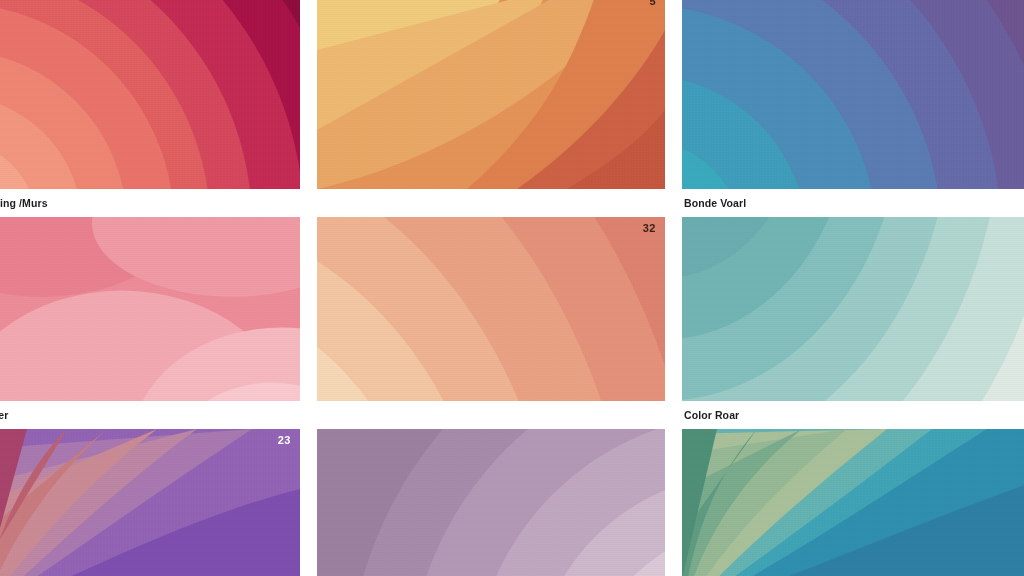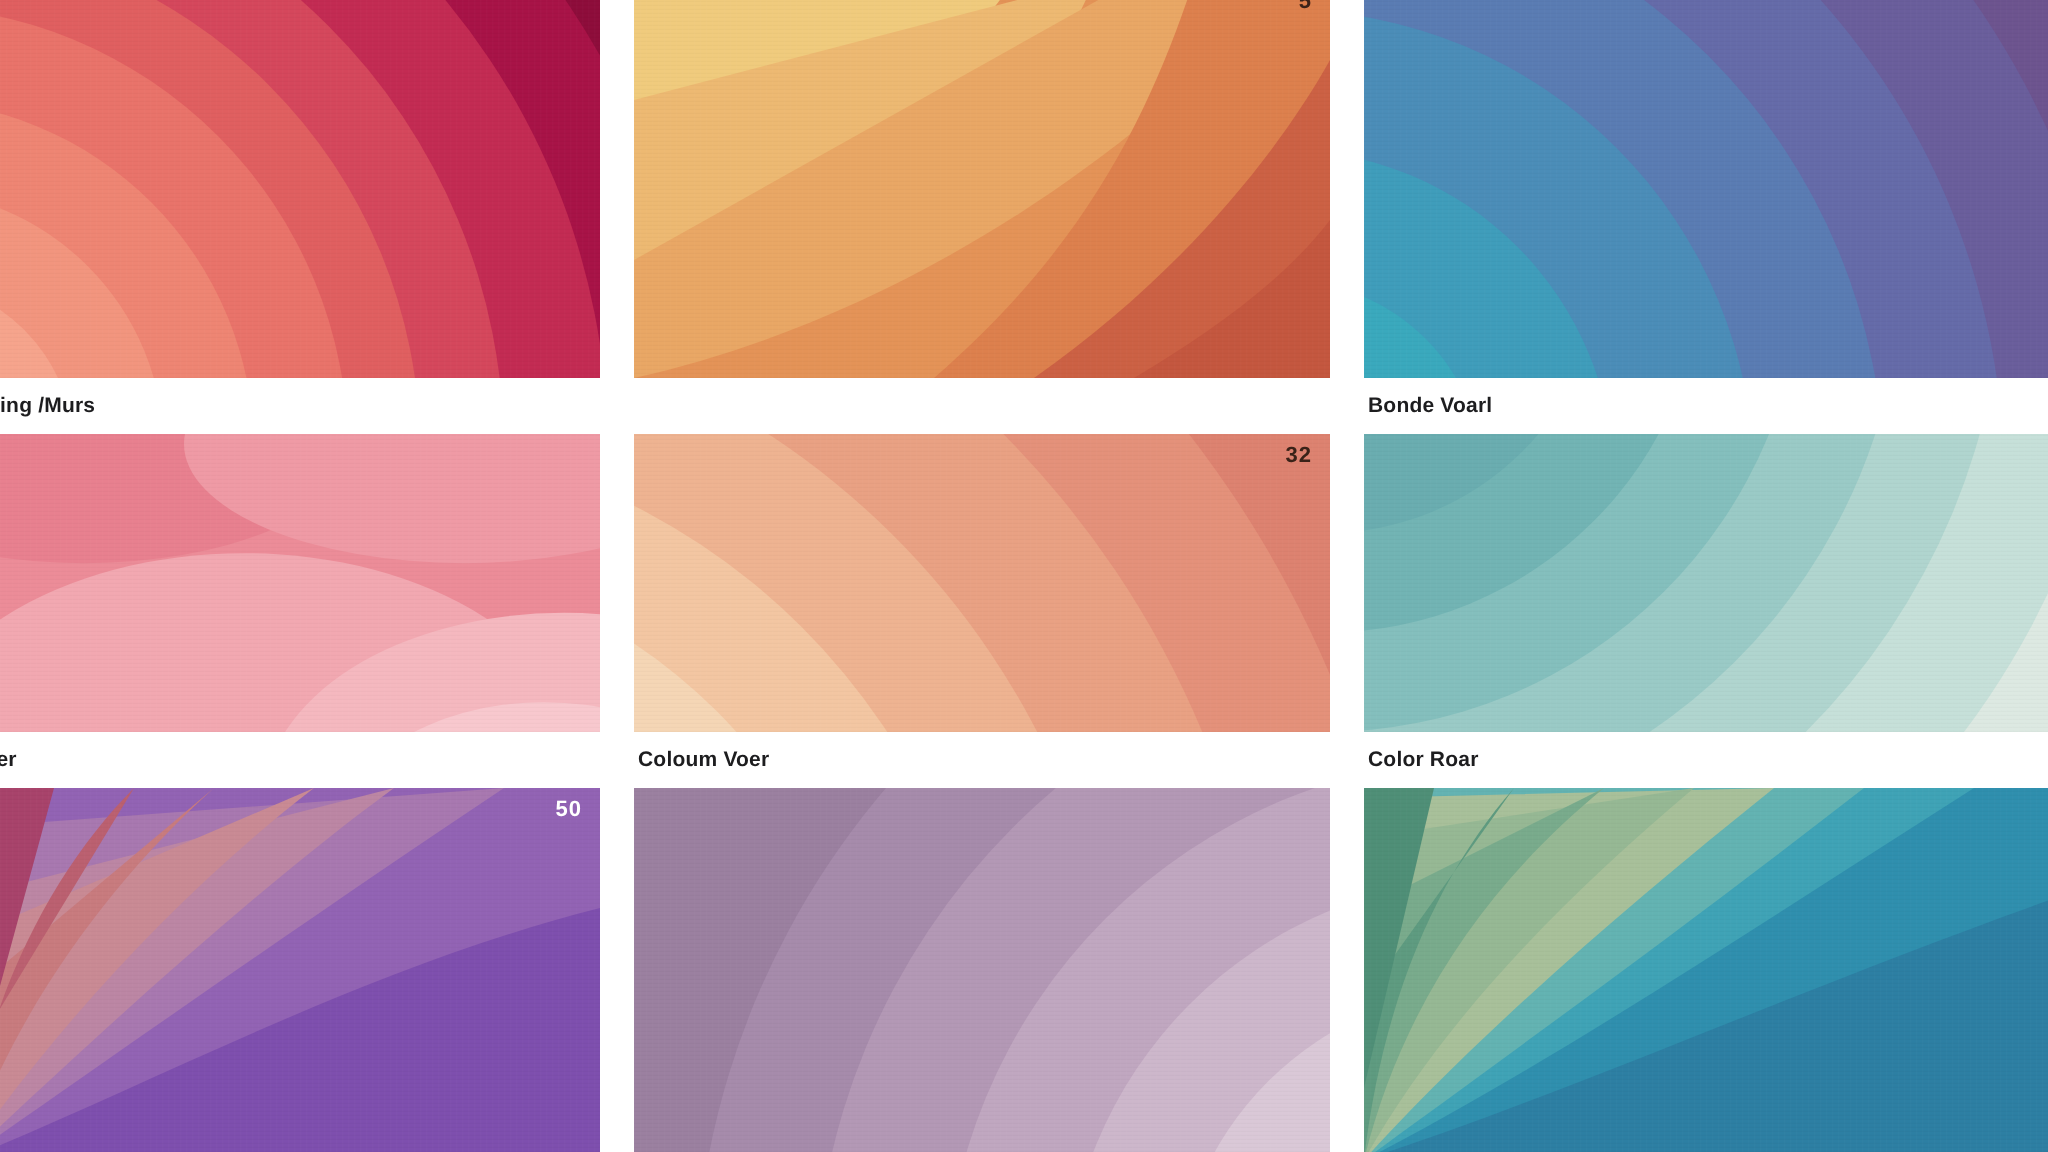--- a/index.html
+++ b/index.html
@@ -75,21 +75,21 @@
     position: absolute;
     inset: 0;
     pointer-events: none;
     opacity: 0.05;
     background-image:
       repeating-linear-gradient(0deg, rgba(0,0,0,0.5) 0px, rgba(0,0,0,0) 1px, rgba(0,0,0,0) 2px),
       repeating-linear-gradient(90deg, rgba(255,255,255,0.4) 0px, rgba(255,255,255,0) 1px, rgba(255,255,255,0) 3px);
   }
 
   .r1 .thumb { height: 199px; }
-  .r2 .thumb { height: 149px; }
+  .r2 .thumb { height: 184px; }
   .r3 .thumb { height: 186px; }
 </style>
 </head>
 <body>
 
 <div id="gallery">
 
   <div class="card r1">
     <div class="thumb">
       <svg viewBox="0 0 318 199" preserveAspectRatio="none">
@@ -166,21 +166,20 @@
         <circle cx="-150" cy="330" r="540" fill="#e4917a"></circle>
         <circle cx="-150" cy="330" r="470" fill="#e9a183"></circle>
         <circle cx="-150" cy="330" r="395" fill="#eeb391"></circle>
         <circle cx="-150" cy="330" r="330" fill="#f3c6a2"></circle>
         <circle cx="-150" cy="330" r="270" fill="#f5d6b5"></circle>
         <circle cx="-150" cy="330" r="215" fill="#f6e2c6"></circle>
       </svg>
       <div class="grain"></div>
       <div class="badge dark">32</div>
     </div>
-    <div class="caption">Coloum Voer</div>
   </div>
 
   <div class="card r2">
     <div class="thumb">
       <svg viewBox="0 0 360 150" preserveAspectRatio="none">
         <rect width="360" height="150" fill="#eaf0e8"></rect>
         <circle cx="-20" cy="-90" r="460" fill="#dde9e2"></circle>
         <circle cx="-20" cy="-90" r="400" fill="#c6e0d9"></circle>
         <circle cx="-20" cy="-90" r="340" fill="#b0d5cf"></circle>
         <circle cx="-20" cy="-90" r="290" fill="#9acac6"></circle>
@@ -199,21 +198,21 @@
         <rect width="318" height="186" fill="#7e4fae"></rect>
         <path d="M0,0 L318,0 L318,60 C200,90 90,150 0,186 Z" fill="#9263b4"></path>
         <path d="M0,20 L270,0 C180,60 80,130 0,186 Z" fill="#a878b0"></path>
         <path d="M0,55 L215,0 C140,55 60,130 0,186 Z" fill="#bc86a4"></path>
         <path d="M0,75 L175,0 C110,50 45,120 0,186 Z" fill="#c98a94"></path>
         <path d="M0,105 L125,0 C75,45 25,110 0,186 Z" fill="#c87b7e"></path>
         <path d="M0,140 L85,0 C45,40 10,105 0,186 Z" fill="#bb6070"></path>
         <path d="M0,165 L45,0 L0,0 Z" fill="#a8436b"></path>
       </svg>
       <div class="grain"></div>
-      <div class="badge light">50</div>
+      <div class="badge light">23</div>
     </div>
   </div>
 
   <div class="card r3">
     <div class="thumb">
       <svg viewBox="0 0 348 186" preserveAspectRatio="none">
         <rect width="348" height="186" fill="#9b80a0"></rect>
         <circle cx="430" cy="260" r="400" fill="#a68bab"></circle>
         <circle cx="430" cy="260" r="340" fill="#b398b5"></circle>
         <circle cx="430" cy="260" r="275" fill="#c0a7c0"></circle>

